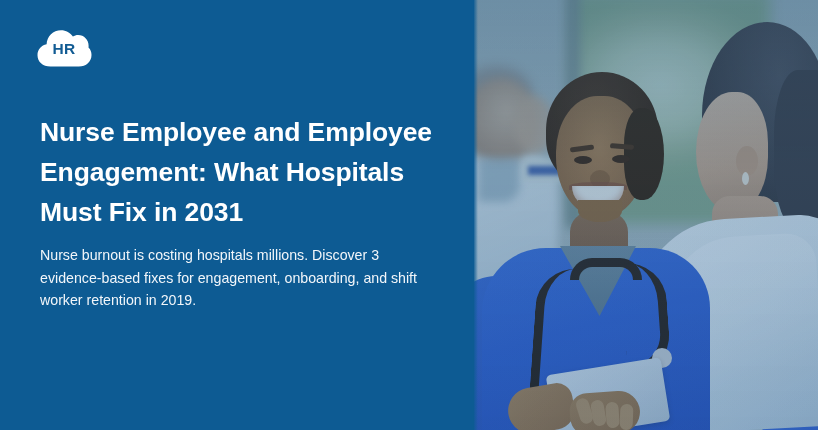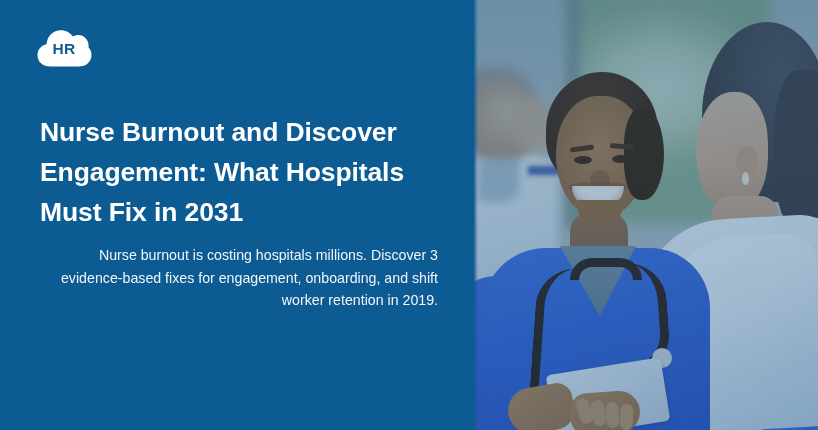--- a/index.html
+++ b/index.html
@@ -60,21 +60,21 @@
   
   .subhead {
     position:absolute;
     left:40px; top:244px;
     width:398px;
     color:#f2f6fa;
     font-size:14.2px;
     font-weight:400;
     line-height:22.5px;
   }
-  .subhead .sh-line { display:block;text-align:right; }
+  .subhead .sh-line { display:block; }
 
   
   .photo {
     position:absolute;
     left:474px; top:0;
     width:344px; height:430px;
     overflow:hidden;
     background:#8ba7b4;
     z-index:1;
   }
@@ -497,21 +497,21 @@
                  C 48.0 9.0 52.6 13.8 52.6 19.7
                  C 52.6 20.3 52.6 20.9 52.5 21.4
                  C 54.6 23.3 55.5 26.0 55.5 28.9
                  C 55.5 35.5 50.2 40.5 42.8 40.5
                  Z" fill="#ffffff"></path>
       </svg>
       <div class="logo-text">HR</div>
     </div>
 
     <h1 class="headline">
-      <span class="hl-line">Nurse Burnout and Discover</span>
+      <span class="hl-line">Nurse Employee and Employee</span>
       <span class="hl-line">Engagement: What Hospitals</span>
       <span class="hl-line">Must Fix in 2031</span>
     </h1>
 
     <p class="subhead">
       <span class="sh-line">Nurse burnout is costing hospitals millions. Discover 3</span>
       <span class="sh-line">evidence-based fixes for engagement, onboarding, and shift</span>
       <span class="sh-line">worker retention in 2019.</span>
     </p>
 

